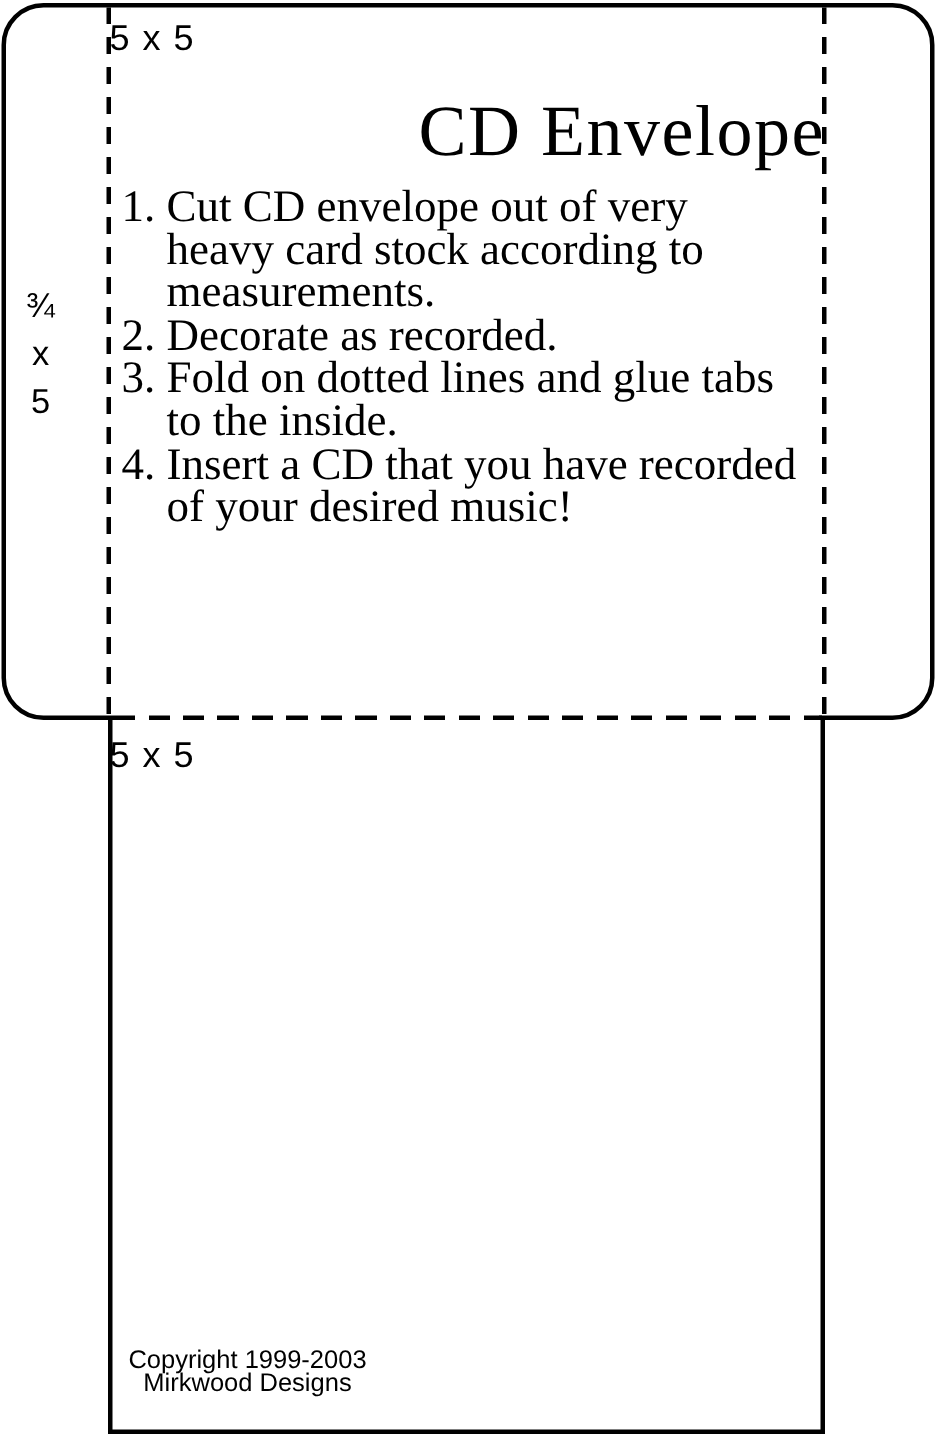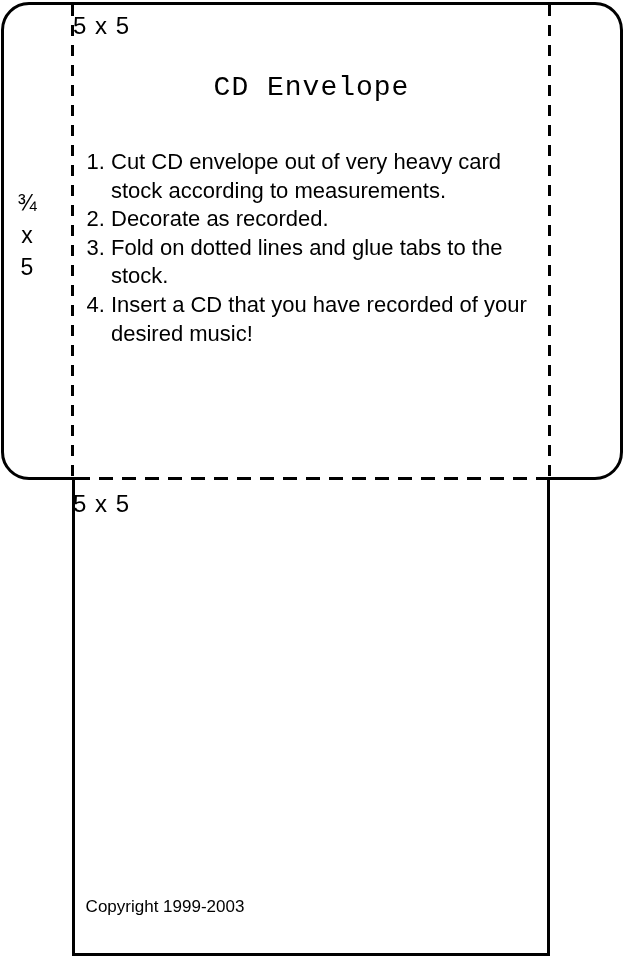--- a/index.html
+++ b/index.html
@@ -71,32 +71,32 @@
     font-size: 24px;
     line-height: 26px;
     letter-spacing: 1px;
     z-index: 4;
   }
   .size-label.top    { top: 13px; }
   .size-label.bottom { top: 491px; }
   .envelope-title {
     position: absolute;
     left: 73px; top: 64px; width: 477px;
-    text-align: center;
-    font-family: Liberation Mono, monospace;
-    font-size: 28px;
+    text-align: right;
+    font-family: Liberation Serif, serif;
+    font-size: 48px;
     line-height: 48px;
     letter-spacing: 1px;
     z-index: 4;
   }
   .instructions {
     position: absolute;
-    left: 84px; top: 148px; width: 452px;
-    font-family: Liberation Sans, sans-serif;
-    font-size: 22px;
+    left: 84px; top: 124px; width: 452px;
+    font-family: Liberation Serif, serif;
+    font-size: 30px;
     line-height: 28.6px;
     z-index: 4;
   }
   .instructions ol {
     margin: 0;
     padding: 0 0 0 27px;
   }
   .instructions li {
     margin: 0;
     padding: 0;
@@ -133,30 +133,31 @@
   <div class="fold-h"></div>
 
   <div class="size-label top">5 x 5</div>
 
   <div class="envelope-title">CD Envelope</div>
 
   <div class="instructions">
     <ol>
       <li>Cut CD envelope out of very heavy card stock according to measurements.</li>
       <li>Decorate as recorded.</li>
-      <li>Fold on dotted lines and glue tabs to the stock.</li>
+      <li>Fold on dotted lines and glue tabs to the inside.</li>
       <li>Insert a CD that you have recorded of your desired music!</li>
     </ol>
   </div>
 
   <div class="side-tab-label">
     <div>¾</div>
     <div>x</div>
     <div>5</div>
   </div>
 
   <div class="size-label bottom">5 x 5</div>
 
   <div class="copyright">
     <div>Copyright 1999-2003</div>
+    <div>Mirkwood Designs</div>
   </div>
 
 </div>
 
 </body></html>

